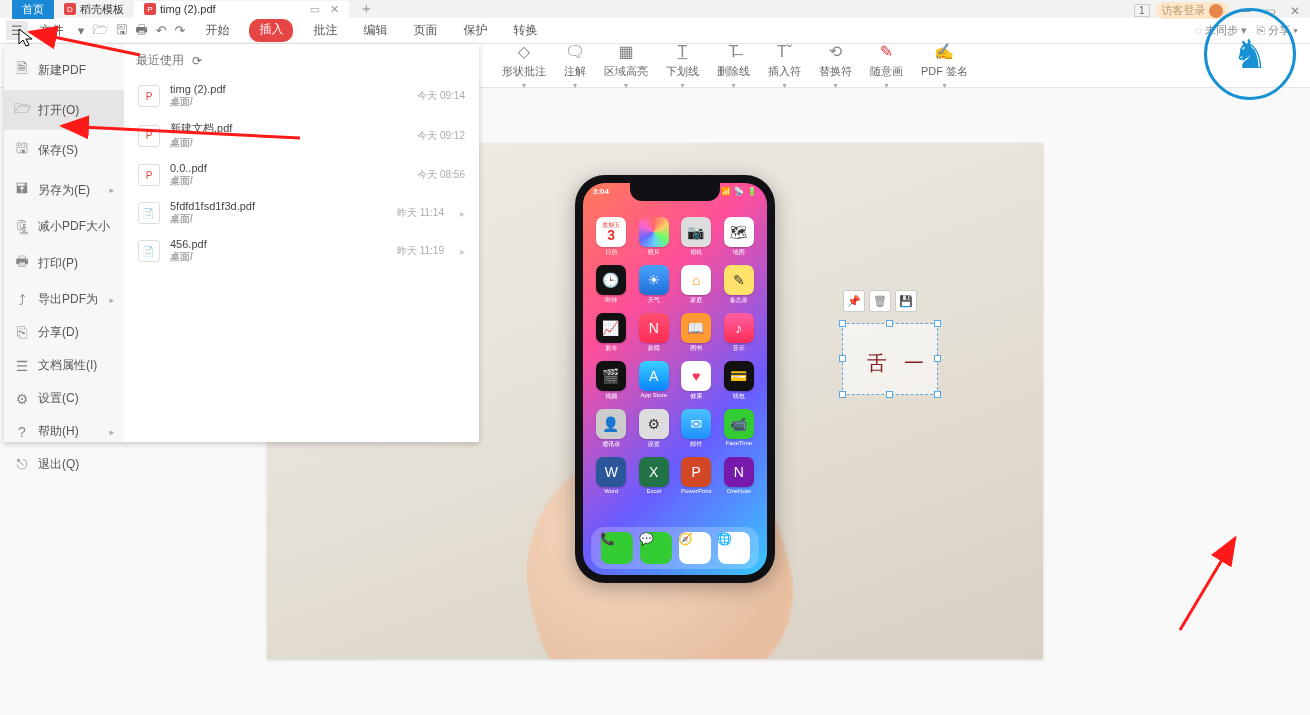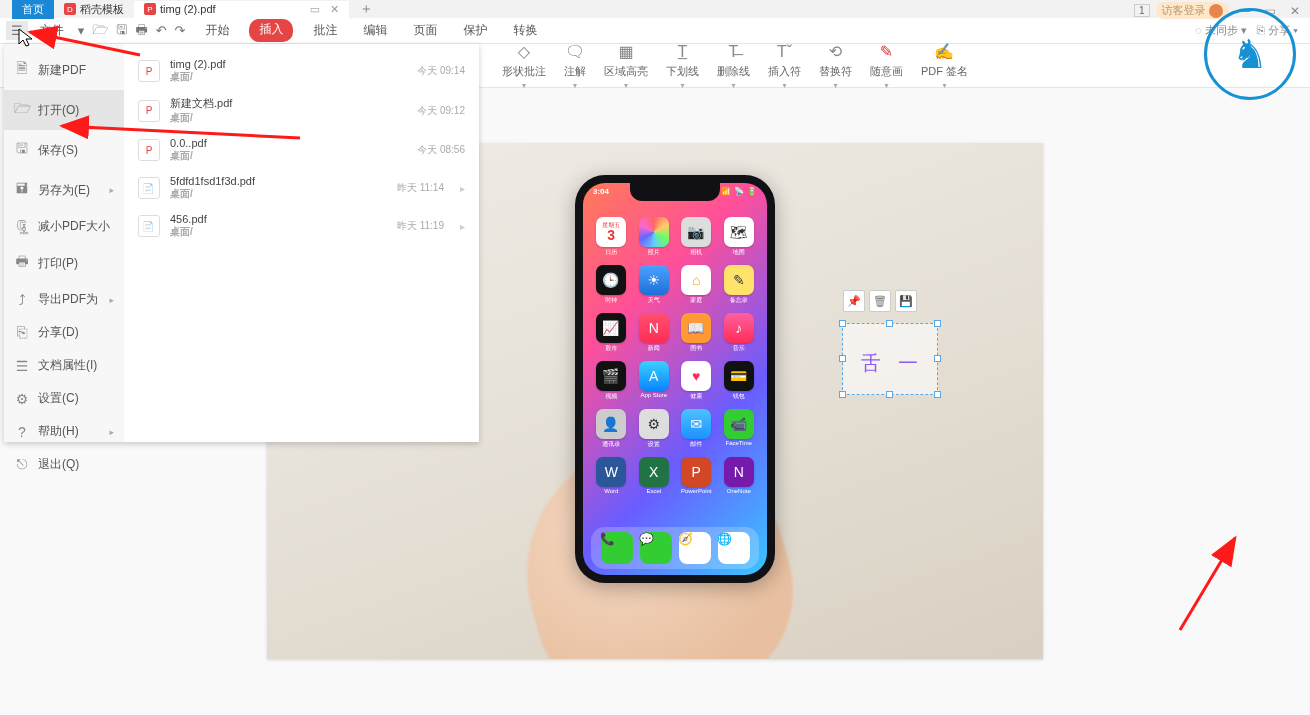--- a/index.html
+++ b/index.html
@@ -76,21 +76,21 @@
 .dock { position: absolute; bottom: 6px; left: 8px; right: 8px; height: 42px; background: rgba(255,255,255,.22); border-radius: 14px; display: flex; justify-content: space-around; align-items: center; padding: 0 6px; }
 .dock .aico { width: 32px; height: 32px; border-radius: 8px; }
 
 
 .sig-box { position: absolute; left: 575px; top: 180px; width: 96px; height: 72px; border: 1px dashed #5aa9e6; background: rgba(255,255,255,.6); }
 .sig-box .handle { position: absolute; width: 7px; height: 7px; border: 1px solid #5aa9e6; background: #fff; }
 .sig-box .h-tl { top: -4px; left: -4px; } .sig-box .h-tr { top: -4px; right: -4px; }
 .sig-box .h-bl { bottom: -4px; left: -4px; } .sig-box .h-br { bottom: -4px; right: -4px; }
 .sig-box .h-tm { top: -4px; left: 50%; margin-left:-4px; } .sig-box .h-bm { bottom: -4px; left: 50%; margin-left:-4px; }
 .sig-box .h-ml { left: -4px; top: 50%; margin-top:-4px; } .sig-box .h-mr { right: -4px; top: 50%; margin-top:-4px; }
-.sig-text { position: absolute; top: 26px; left: 18px; font-family: "STKaiti", cursive; font-size: 20px; color: #8b5cf6; letter-spacing: 6px; }
+.sig-text { position: absolute; top: 26px; left: 24px; font-family: "STKaiti", cursive; font-size: 20px; color: #7f1d1d; letter-spacing: 6px; }
 .sig-tools { position: absolute; top: -34px; left: 0; display: flex; gap: 4px; }
 .sig-tools button { width: 22px; height: 22px; border: 1px solid #ccc; background: #fff; font-size: 11px; color: #777; border-radius: 2px; }
 
 
 .watermark { position: absolute; top: 8px; right: 14px; display: flex; align-items: center; gap: 8px; z-index: 5; }
 .wm-circle { width: 92px; height: 92px; border: 3px solid #1790d4; border-radius: 50%; display: flex; align-items: center; justify-content: center; }
 .wm-knight { font-size: 40px; color: #1790d4; }
 .wm-text { font-size: 54px; font-weight: bold; color: #1790d4; letter-spacing: 2px; }
 </style>
 </head>
@@ -394,20 +394,24 @@
         <span class="fi-ico">?</span>
         <span>帮助(H)</span>
         <span class="arrow">▸</span>
       </div>
     <div class="fm-item">
         <span class="fi-ico">⎋</span>
         <span>退出(Q)</span>
       </div>
   </div>
   <div class="fm-right">
+    <div class="recent-head">
+      <span>最近使用</span>
+      <span>⟳</span>
+    </div>
     <div class="recent-item">
       <span class="rico">P</span>
       <span class="rtext">
           <span class="rname">timg (2).pdf</span>
           <span class="rpath">桌面/</span>
         </span>
       <span class="rtime">今天 09:14</span>
     </div>
     <div class="recent-item">
       <span class="rico">P</span>

